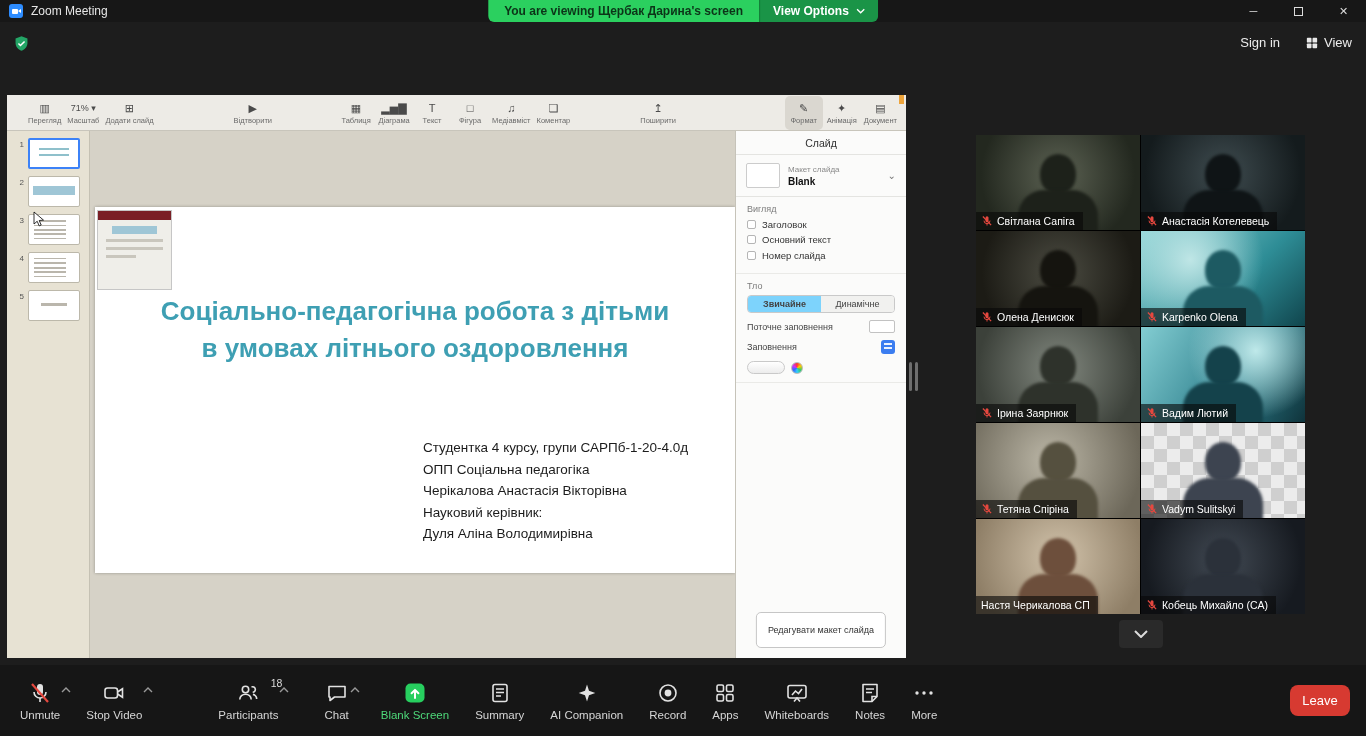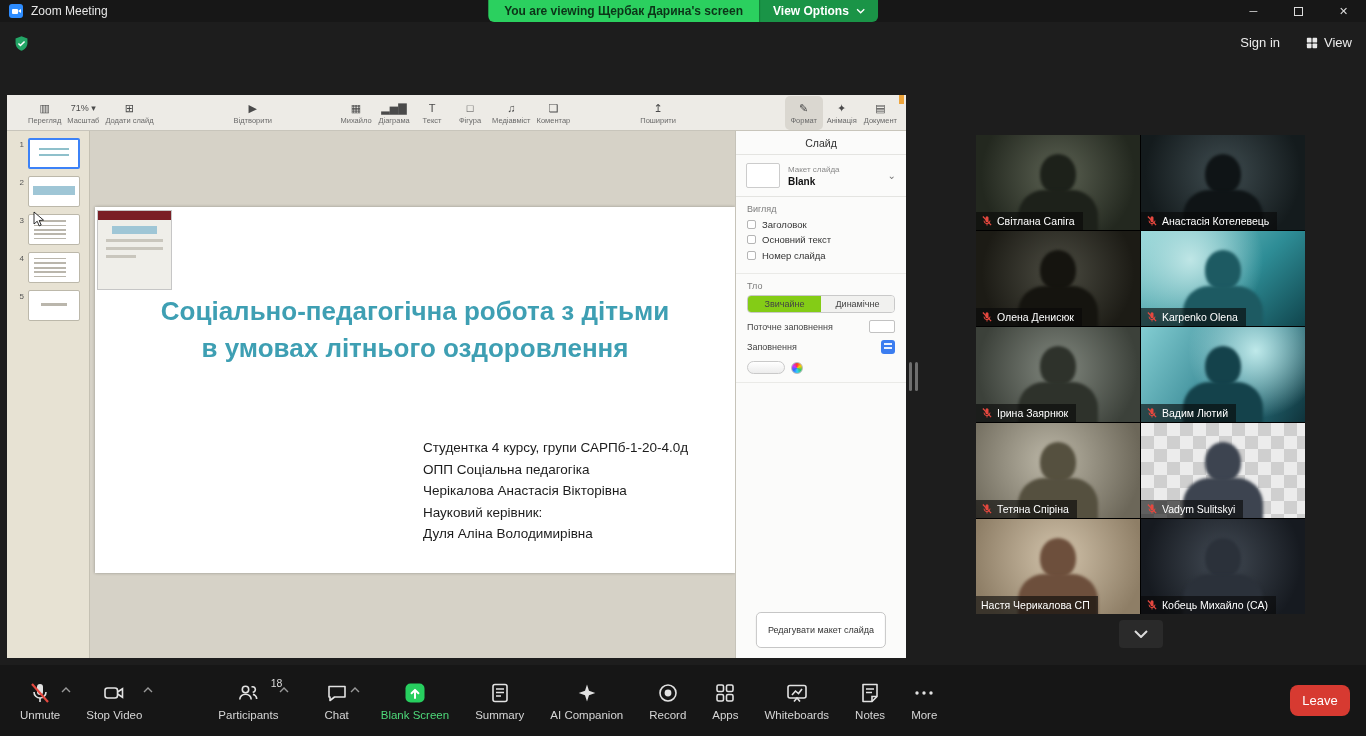--- a/index.html
+++ b/index.html
@@ -63,21 +63,21 @@
   .layout-thumb { width:34px; height:25px; border:1px solid #ccc; border-radius:2px; background:#fff; flex:none; }
   .layout-label { font-size:8px; color:#8a8a8a; }
   .layout-value { font-size:10px; color:#111; font-weight:700; margin-top:2px; }
   .chev { margin-left:auto; color:#777; font-size:10px; }
   .fsection { padding:7px 11px 8px; border-bottom:1px solid #eaeae7; }
   .fsection-title { font-size:9px; color:#7c7c7c; margin-bottom:4px; }
   .checkrow { display:flex; align-items:center; gap:6px; margin:4.5px 0; font-size:9.5px; color:#333; }
   .checkbox { width:9px; height:9px; border:1px solid #b5b5b5; border-radius:2px; background:#fff; flex:none; }
   .seg { display:flex; border:1px solid #c9c9c9; border-radius:4px; overflow:hidden; margin:3px 0 4px; }
   .seg-item { flex:1; text-align:center; padding:3px 0; font-size:9px; background:#f1f1ef; color:#444; }
-  .seg-item.sel { background:#84cc16; font-weight:400; }
+  .seg-item.sel { background:#7dd3fc; font-weight:700; }
   .fillrow { display:flex; align-items:center; justify-content:space-between; margin:7px 0 0; font-size:9px; color:#444; }
   .swatch { width:26px; height:13px; border:1px solid #c2c2c2; background:#fff; border-radius:2px; }
   .fill-icon { width:14px; height:14px; background:#3b7df0; border-radius:3px; position:relative; }
   .fill-icon::before { content:""; position:absolute; inset:3px; background:linear-gradient(#fff 0 2px, transparent 2px 4px, #fff 4px 6px, transparent 6px); opacity:.9; }
   .wellrow { display:flex; align-items:center; gap:6px; margin-top:7px; }
   .colorwell { width:38px; height:13px; border:1px solid #c9c9c9; border-radius:7px; background:linear-gradient(#ffffff,#ececec); }
   .picker { width:12px; height:12px; border-radius:50%; border:1px solid #bbb; background:conic-gradient(#f33,#fc0,#3c6,#3cf,#36f,#c3f,#f33); }
   .edit-layout { position:absolute; left:50%; transform:translateX(-50%); bottom:10px; padding:12px 11px; font-size:9px; color:#333; background:#fff; border:1px solid #c6c6c6; border-radius:5px; white-space:nowrap; }
 
   
@@ -178,21 +178,21 @@
       <div class="ptool">
         <span class="pglyph">⊞</span>
         <span class="plabel">Додати слайд</span>
       </div>
       <div class="ptool ml74">
         <span class="pglyph">▶</span>
         <span class="plabel">Відтворити</span>
       </div>
       <div class="ptool ml62">
         <span class="pglyph">▦</span>
-        <span class="plabel">Михайло</span>
+        <span class="plabel">Таблиця</span>
       </div>
       <div class="ptool">
         <span class="pglyph">▂▅▇</span>
         <span class="plabel">Діаграма</span>
       </div>
       <div class="ptool">
         <span class="pglyph">T</span>
         <span class="plabel">Текст</span>
       </div>
       <div class="ptool">

